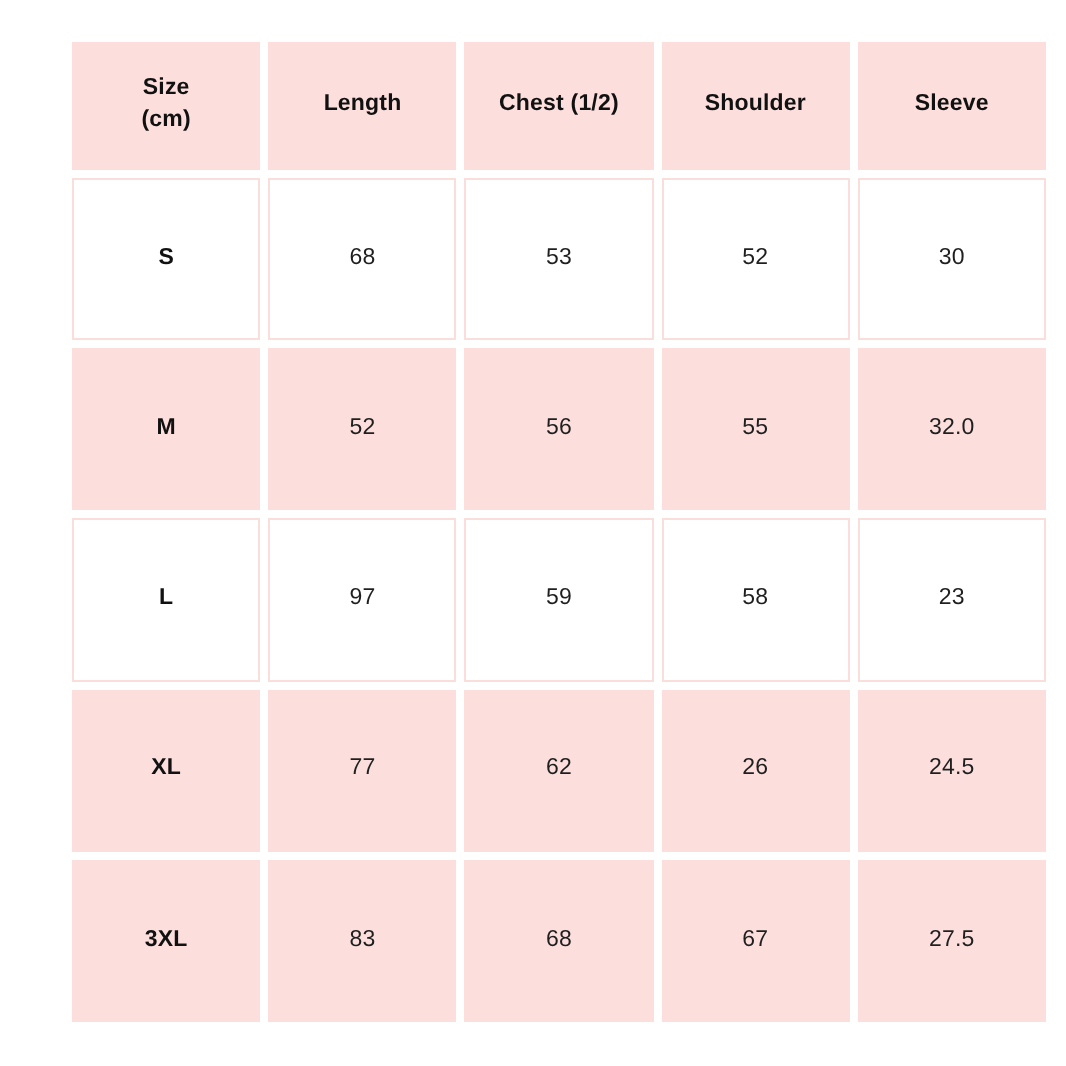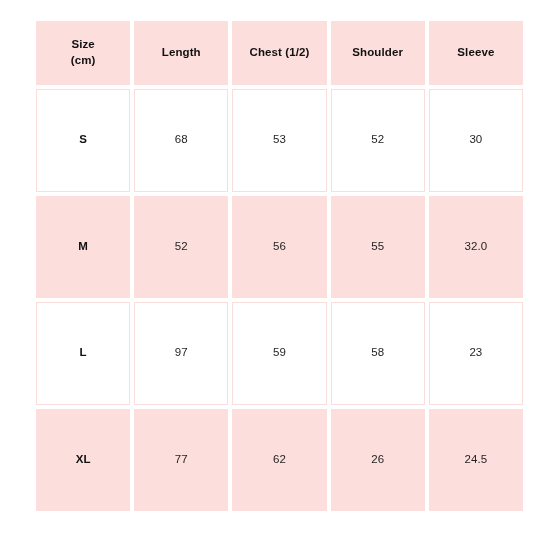--- a/index.html
+++ b/index.html
@@ -135,16 +135,23 @@
 
       <tr class="row-pink">
         <td class="size-cell">XL</td>
         <td class="value-cell">77</td>
         <td class="value-cell">62</td>
         <td class="value-cell">26</td>
         <td class="value-cell">24.5</td>
       </tr>
 
 
+      <tr class="row-pink">
+        <td class="size-cell">3XL</td>
+        <td class="value-cell">83</td>
+        <td class="value-cell">68</td>
+        <td class="value-cell">67</td>
+        <td class="value-cell">27.5</td>
+      </tr>
 
     </tbody>
   </table>
 </div>
 
 </body></html>

